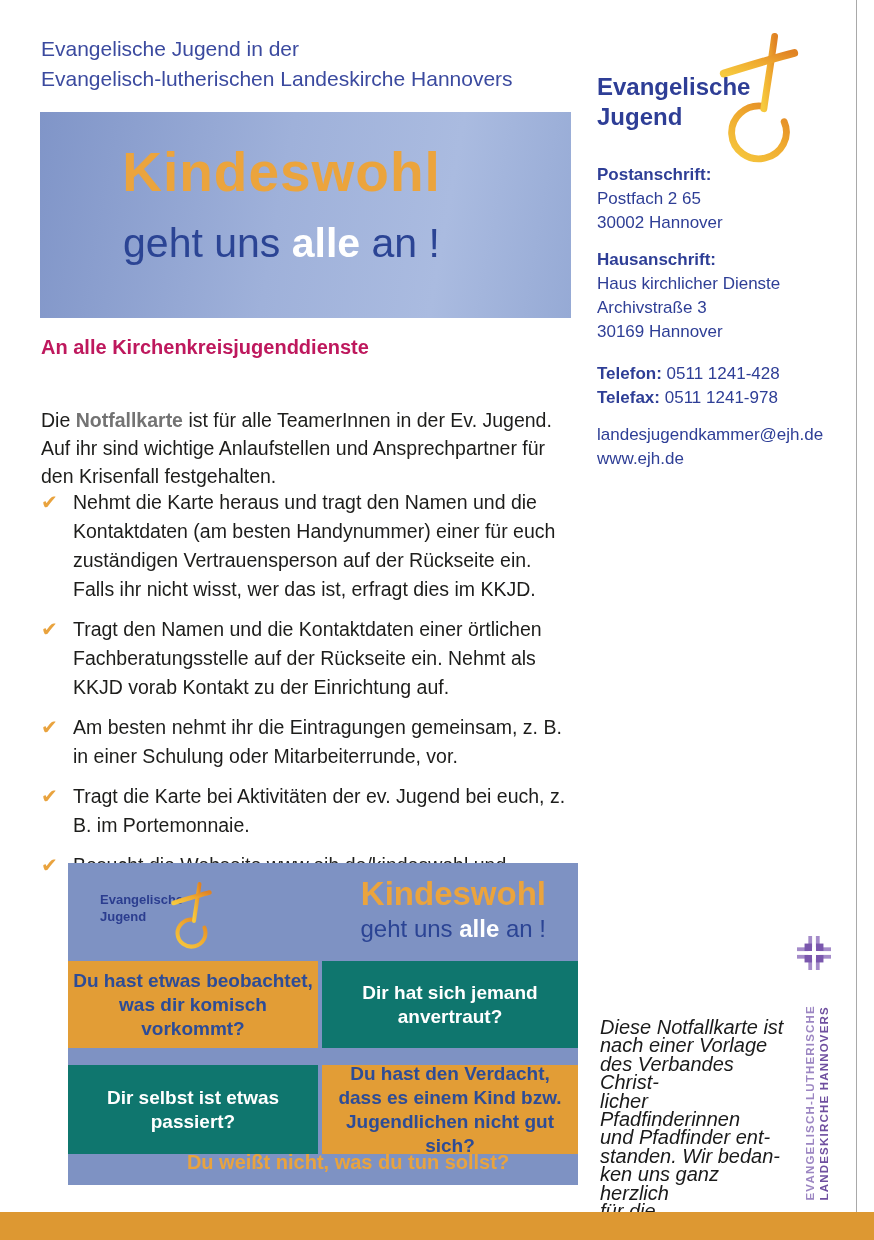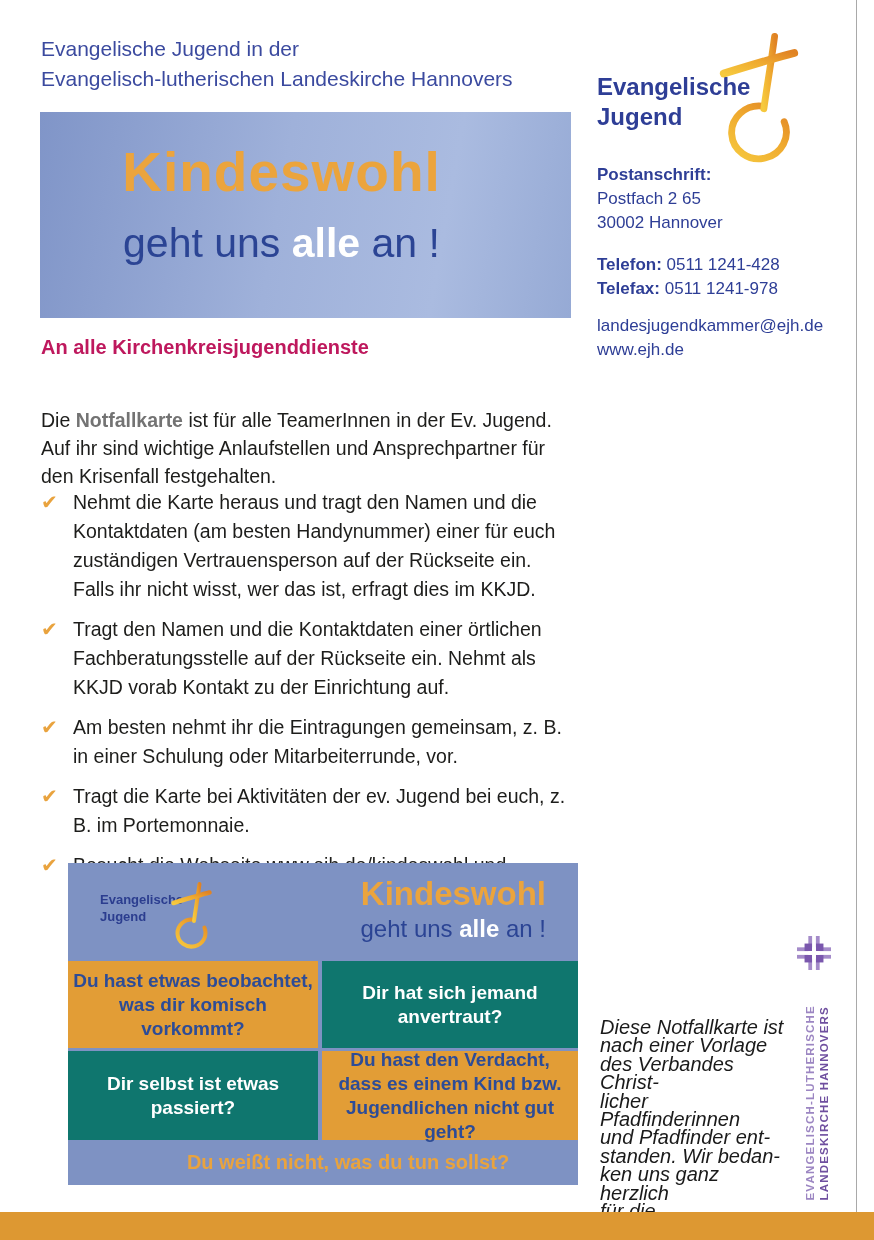--- a/index.html
+++ b/index.html
@@ -42,21 +42,21 @@
   
   .card{position:absolute;left:68px;top:863px;width:510px;height:322px;background:#7e92c3;}
   .card-header{position:relative;height:98px;}
   .card-logo-text{position:absolute;left:32px;top:28px;color:#2b3d8f;font-size:13px;font-weight:bold;line-height:17px;}
   .card-symbol{position:absolute;left:100px;top:16px;}
   .card-title-block{position:absolute;right:32px;top:12px;text-align:right;}
   .card-title{font-size:33px;font-weight:bold;color:#eba43d;}
   .card-subtitle{font-size:24px;color:#2b4494;margin-top:2px;}
   .card-subtitle .em{color:#fff;font-weight:bold;}
   .quad-grid{position:absolute;left:0;top:98px;width:510px;height:179px;
-             display:grid;grid-template-columns:250px 256px;grid-template-rows:87px 89px;gap:3px 4px;}
+             display:grid;grid-template-columns:250px 256px;grid-template-rows:87px 89px;gap:17px 4px;}
   .quad{display:flex;align-items:center;justify-content:center;text-align:center;
         font-weight:bold;font-size:19px;line-height:24px;white-space:pre-line;}
   .quad.orange{background:#e29d36;color:#2d4c97;}
   .quad.blue{background:#0f766e;color:#ffffff;}
   .card-footer{position:absolute;left:0;bottom:0;width:510px;height:45px;display:flex;
                align-items:center;justify-content:center;color:#e9a33e;font-weight:bold;font-size:20px;padding-left:25px;}
 
   
   .note{position:absolute;left:600px;top:1018px;width:185px;font-style:italic;
         font-size:20px;line-height:18.4px;color:#1a1a1a;}
@@ -101,20 +101,26 @@
     <path d="M53,82 A28,27 0 1 0 73,101" transform="rotate(-8 46 108)" fill="none" stroke="url(#gEjA)" stroke-width="7" stroke-linecap="round"></path>
     <path d="M62,10 C58,40 54,62 51,84" fill="none" stroke="url(#gEjA)" stroke-width="7" stroke-linecap="round"></path>
     <path d="M10,48 C36,40 62,32 82,27" fill="none" stroke="url(#gEjA)" stroke-width="8" stroke-linecap="round"></path>
   </svg>
 
   <div class="contact">
     <div class="grp">
       <div class="lbl">Postanschrift:</div>
       <div>Postfach 2 65</div>
       <div>30002 Hannover</div>
+    </div>
+    <div class="grp">
+      <div class="lbl">Hausanschrift:</div>
+      <div>Haus kirchlicher Dienste</div>
+      <div>Archivstraße 3</div>
+      <div>30169 Hannover</div>
     </div>
     <div class="grp telgrp">
       <div><span class="lbl">Telefon:</span> <span>0511 1241-428</span></div>
       <div><span class="lbl">Telefax:</span> <span>0511 1241-978</span></div>
     </div>
     <div class="grp online">
       <div>landesjugendkammer@ejh.de</div>
       <div>www.ejh.de</div>
     </div>
   </div>
@@ -170,21 +176,21 @@
       </div>
     </div>
     <div class="quad-grid">
       <div class="quad orange">Du hast etwas beobachtet,
 was dir komisch vorkommt?</div>
       <div class="quad blue">Dir hat sich jemand
 anvertraut?</div>
       <div class="quad blue">Dir selbst ist etwas passiert?</div>
       <div class="quad orange">Du hast den Verdacht,
 dass es einem Kind bzw.
-Jugendlichen nicht gut geht?</div>
+Jugendlichen nicht gut sich?</div>
     </div>
     <div class="card-footer">Du weißt nicht, was du tun sollst?</div>
   </div>
 
   <div class="note">
     <div>Diese Notfallkarte ist</div>
     <div>nach einer Vorlage</div>
     <div>des Verbandes Christ-</div>
     <div>licher Pfadfinderinnen</div>
     <div>und Pfadfinder ent-</div>

